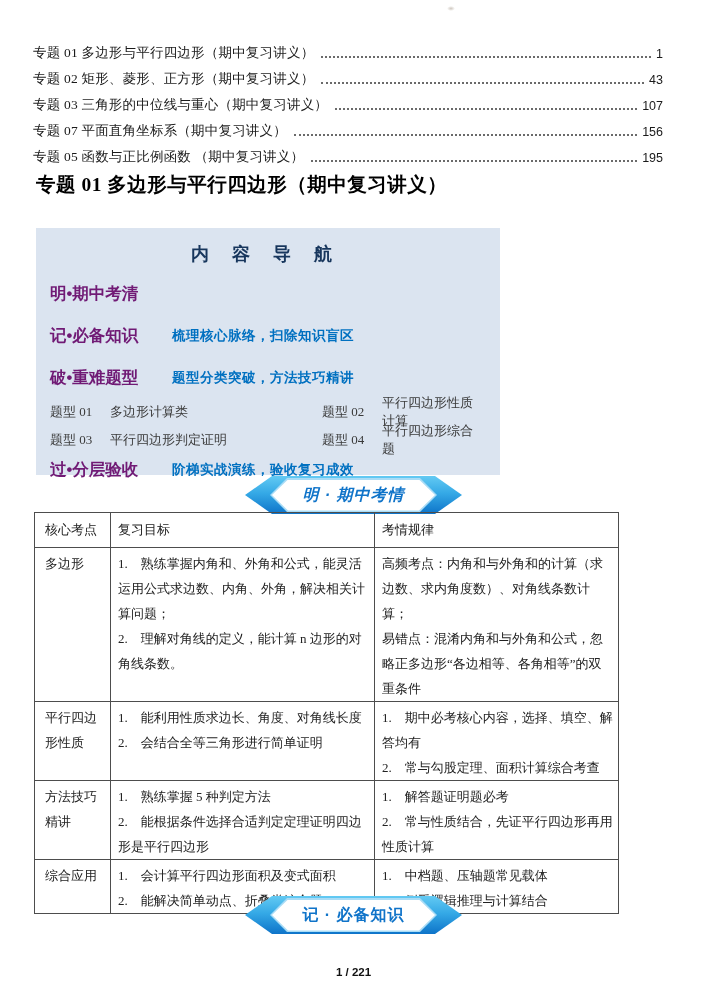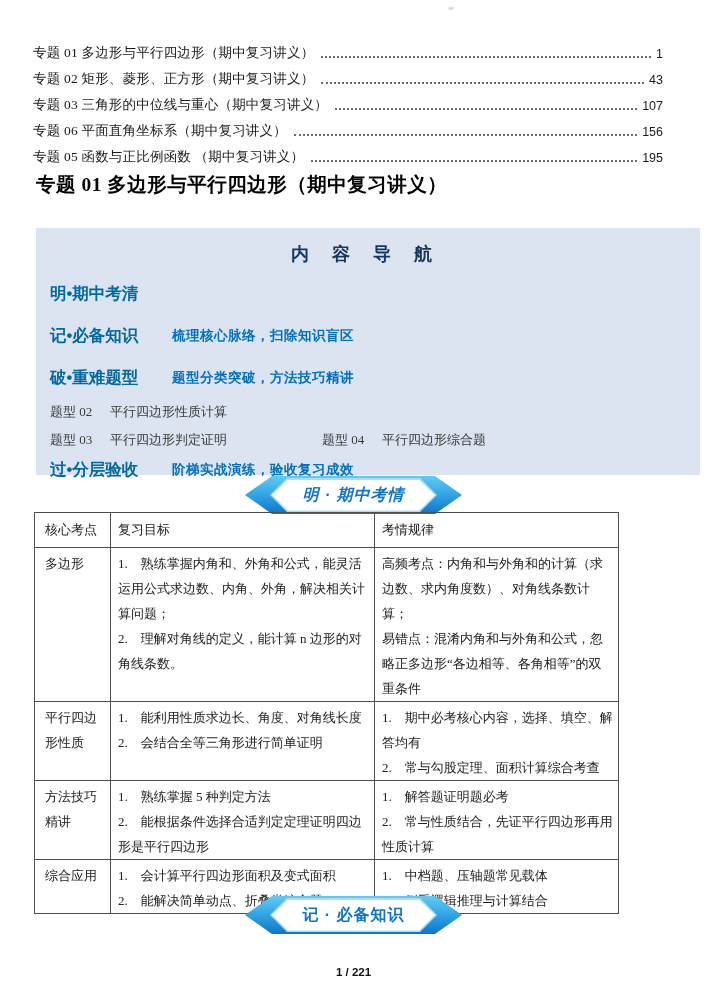--- a/index.html
+++ b/index.html
@@ -16,28 +16,28 @@
   .toc-row { display:flex; align-items:flex-end; height:26px; font-size:13.5px; }
   .toc-label { white-space:nowrap; letter-spacing:0.2px; }
   .toc-leader { flex:1; border-bottom:2px dotted #6a6a6a; margin:0 5px 4px 7px; height:1px; }
   .toc-page { font-family:"Liberation Sans","DejaVu Sans",sans-serif; font-size:12.5px; color:#1a1a1a; padding-bottom:1px; }
 
   
   .doc-title { position:absolute; left:36px; top:171px; margin:0;
     font-size:19.5px; font-weight:bold; letter-spacing:0.5px; color:#000; }
 
   
-  .nav-box { position:absolute; left:36px; top:228px; width:664px; height:247px;
+  .nav-box { position:absolute; left:36px; top:228px; width:464px; height:247px;
     background:#dbe4f0; box-sizing:border-box; padding:12px 18px 0 14px; }
   .nav-title { text-align:center; font-family:"Liberation Sans","DejaVu Sans",sans-serif;
     font-weight:bold; font-size:18px; color:#17365d; letter-spacing:9px; height:24px; margin-top:2px; }
   .nav-row { display:flex; align-items:center; height:24px; }
   .nav-row.s0 { margin-top:16px; } .nav-row.s1 { margin-top:18px; } .nav-row.s2 { margin-top:18px; }
   .nav-label { width:122px; flex:0 0 122px; font-family:"Liberation Sans","DejaVu Sans",sans-serif;
-    font-weight:bold; font-size:16.5px; color:#0369a1; white-space:nowrap; }
+    font-weight:bold; font-size:16.5px; color:#701a75; white-space:nowrap; }
   .nav-desc { font-weight:bold; font-size:13.5px; color:#0070c0; letter-spacing:0.5px; }
   .qt-grid { margin-top:13px; }
   .qt-row { display:grid; grid-template-columns:272px 1fr; }
   .qt-row + .qt-row { margin-top:11px; }
   .qt-item { display:flex; font-size:13px; color:#3a3a3a; height:17px; align-items:center; }
   .qt-no { flex:0 0 60px; }
   .nav-row.summary { margin-top:10px; }
 
   
   .banner { position:absolute; left:245px; width:217px; height:38px; }
@@ -90,21 +90,21 @@
         <span class="toc-label">专题 02 矩形、菱形、正方形（期中复习讲义）</span>
         <span class="toc-leader"></span>
         <span class="toc-page">43</span>
       </div>
       <div class="toc-row">
         <span class="toc-label">专题 03 三角形的中位线与重心（期中复习讲义）</span>
         <span class="toc-leader"></span>
         <span class="toc-page">107</span>
       </div>
       <div class="toc-row">
-        <span class="toc-label">专题 06 平面直角坐标系（期中复习讲义）</span>
+        <span class="toc-label">专题 07 平面直角坐标系（期中复习讲义）</span>
         <span class="toc-leader"></span>
         <span class="toc-page">156</span>
       </div>
       <div class="toc-row">
         <span class="toc-label">专题 05 函数与正比例函数 （期中复习讲义）</span>
         <span class="toc-leader"></span>
         <span class="toc-page">195</span>
       </div>
     </nav>
 
@@ -120,20 +120,24 @@
           <span class="nav-label">记•必备知识</span>
           <span class="nav-desc">梳理核心脉络，扫除知识盲区</span>
         </div>
         <div class="nav-row s2">
           <span class="nav-label">破•重难题型</span>
           <span class="nav-desc">题型分类突破，方法技巧精讲</span>
         </div>
       </div>
     <div class="qt-grid" id="qt-grid">
         <div class="qt-row">
+          <div class="qt-item">
+            <span class="qt-no">题型 01</span>
+            <span class="qt-name">多边形计算类</span>
+          </div>
           <div class="qt-item">
             <span class="qt-no">题型 02</span>
             <span class="qt-name">平行四边形性质计算</span>
           </div>
         </div>
         <div class="qt-row">
           <div class="qt-item">
             <span class="qt-no">题型 03</span>
             <span class="qt-name">平行四边形判定证明</span>
           </div>

